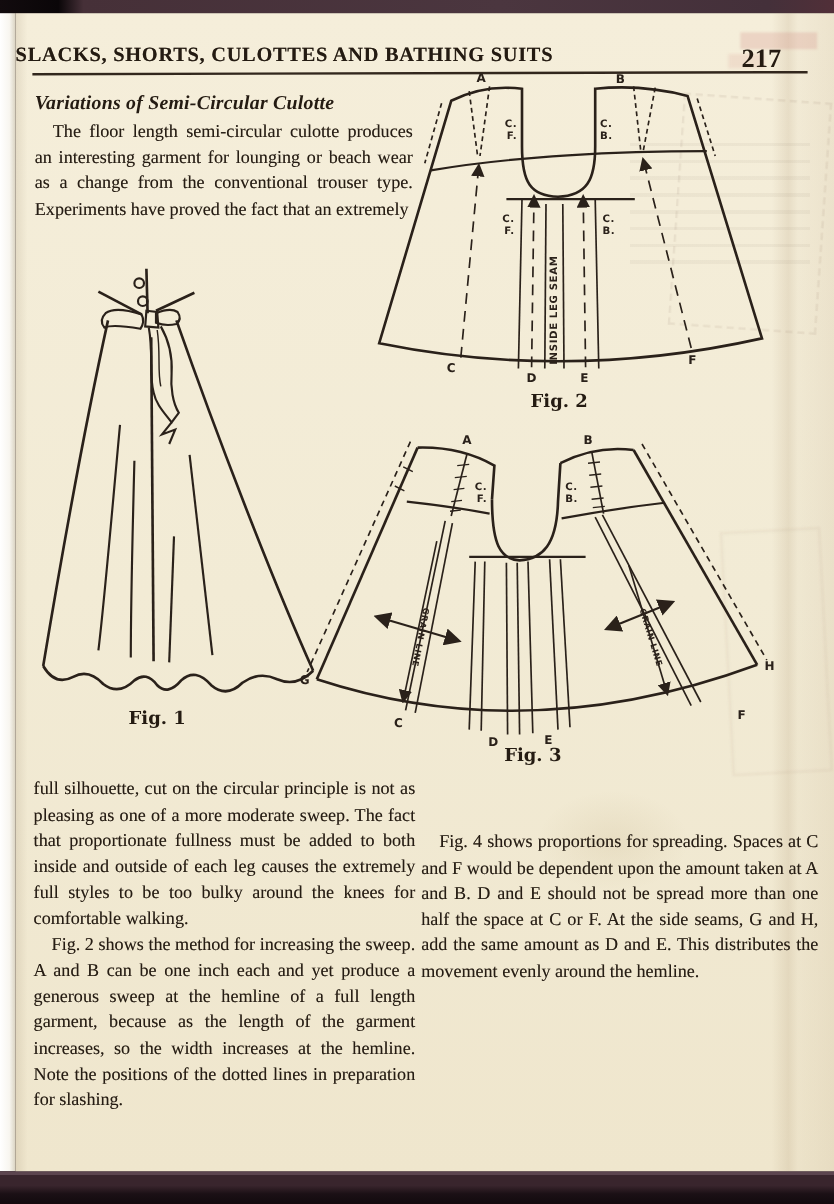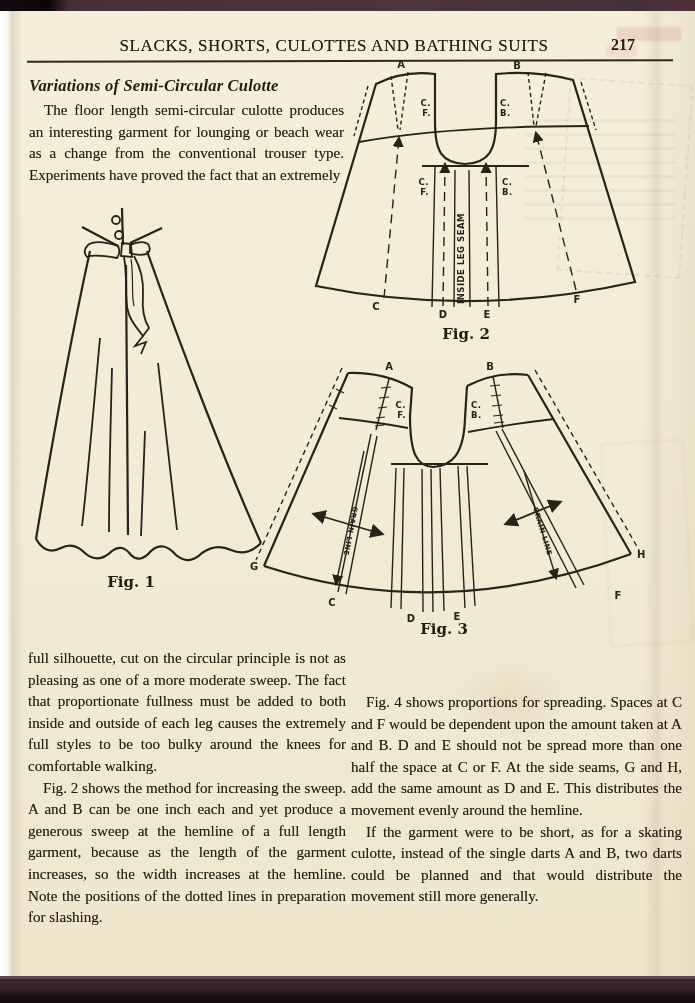--- a/index.html
+++ b/index.html
@@ -16,24 +16,24 @@
     background:linear-gradient(90deg,#ffffff 0%,#f8f6f0 60%,#d9d2c0 100%);}
   .page{position:absolute;left:13px;top:11px;width:682px;height:965px;
     background:
       radial-gradient(ellipse 90px 60px at 498px 690px, rgba(150,120,60,0.10), transparent 70%),
       linear-gradient(90deg, rgba(110,85,55,0.12) 0px, rgba(110,85,55,0.0) 10px),
       linear-gradient(90deg, transparent 630px, rgba(150,120,80,0.14) 644px, rgba(150,120,80,0.03) 652px, rgba(160,130,90,0.10) 682px),
       linear-gradient(180deg,#f5eeda 0%,#f2ebd5 50%,#efe6cd 100%);
     color:#281f16;
   }
   .abs{position:absolute;}
-  .header-title{top:25px;left:0;right:40px;text-align:center;
-    font-size:17px;font-weight:400;letter-spacing:0.6px;color:#241b12;
+  .header-title{top:25px;left:0;right:40px;text-align:left;
+    font-size:17px;font-weight:700;letter-spacing:0.6px;color:#241b12;
     text-shadow:0 0 0.5px rgba(40,30,20,0.55);}
-  .page-num{top:25px;right:60px;font-size:16px;font-weight:700;color:#241b12;}
+  .page-num{top:25px;right:44px;font-size:22px;font-weight:700;color:#241b12;}
   .rule{top:49px;left:14px;right:22px;height:2px;background:#32271d;transform:rotate(-0.15deg);}
   .sec-head{top:65px;left:16px;font-size:16.5px;font-style:italic;font-weight:600;
     letter-spacing:0.2px;color:#241b12;}
   .bodytext{font-size:15.1px;line-height:21.6px;text-align:justify;color:#261d14;
     text-shadow:0 0 0.5px rgba(40,30,20,0.5);}
   .intro{top:89px;left:16px;width:315px;}
   .col-left{top:637px;left:15px;width:318px;}
   .col-right{top:681px;left:338px;width:331px;}
   .indent{text-indent:15px;}
   .ital{}
@@ -76,21 +76,21 @@
   <div class="abs header-title">SLACKS, SHORTS, CULOTTES AND BATHING SUITS</div>
   <div class="abs page-num">217</div>
   <div class="abs rule"></div>
 
   <div class="abs sec-head">Variations of Semi-Circular Culotte</div>
 
   <div class="abs bodytext intro">
     <p class="indent">The floor length semi-circular culotte produces an interesting garment for lounging or beach wear as a change from the conventional trouser type. Experiments have proved the fact that an extremely</p>
   </div>
 
-  <div class="abs fig" style="top:182px;left:17px;">
+  <div class="abs fig" style="top:198px;left:17px;">
     <svg width="265" height="400" viewBox="0 0 265 400">
 
       <circle class="ln w18" cx="86" cy="27" r="4"></circle>
       <circle class="ln w18" cx="89" cy="42" r="4"></circle>
 
       <path class="ln w22" d="M92,15 L93,52"></path>
 
       <path class="ln w22" d="M52,34 L88,53"></path>
       <path class="ln w22" d="M100,50 L132,35"></path>
 
@@ -240,16 +240,15 @@
     </svg>
   </div>
 
   <div class="abs bodytext col-left">
     <p><span>full silhouette, cut on the circular principle is not as pleasing as one of a more moderate sweep. The fact that </span><span class="ital">proportionate</span><span> fullness must be added to both inside and outside of each leg causes the extremely full styles to be too bulky around the knees for comfortable walking.</span></p>
     <p class="indent">Fig. 2 shows the method for increasing the sweep. A and B can be one inch each and yet produce a generous sweep at the hemline of a full length garment, because as the length of the garment increases, so the width increases at the hemline. Note the positions of the dotted lines in preparation for slashing.</p>
   </div>
 
   <div class="abs bodytext col-right">
     <p class="indent">Fig. 4 shows proportions for spreading. Spaces at C and F would be dependent upon the amount taken at A and B. D and E should not be spread more than one half the space at C or F. At the side seams, G and H, add the same amount as D and E. This distributes the movement evenly around the hemline.</p>
-    <p class="indent">If the garment were to be short, as for a skating culotte, instead of the single darts A and B, two darts could be planned and that would distribute the movement still more generally.</p>
   </div>
 
 </div>
 
 </body></html>

